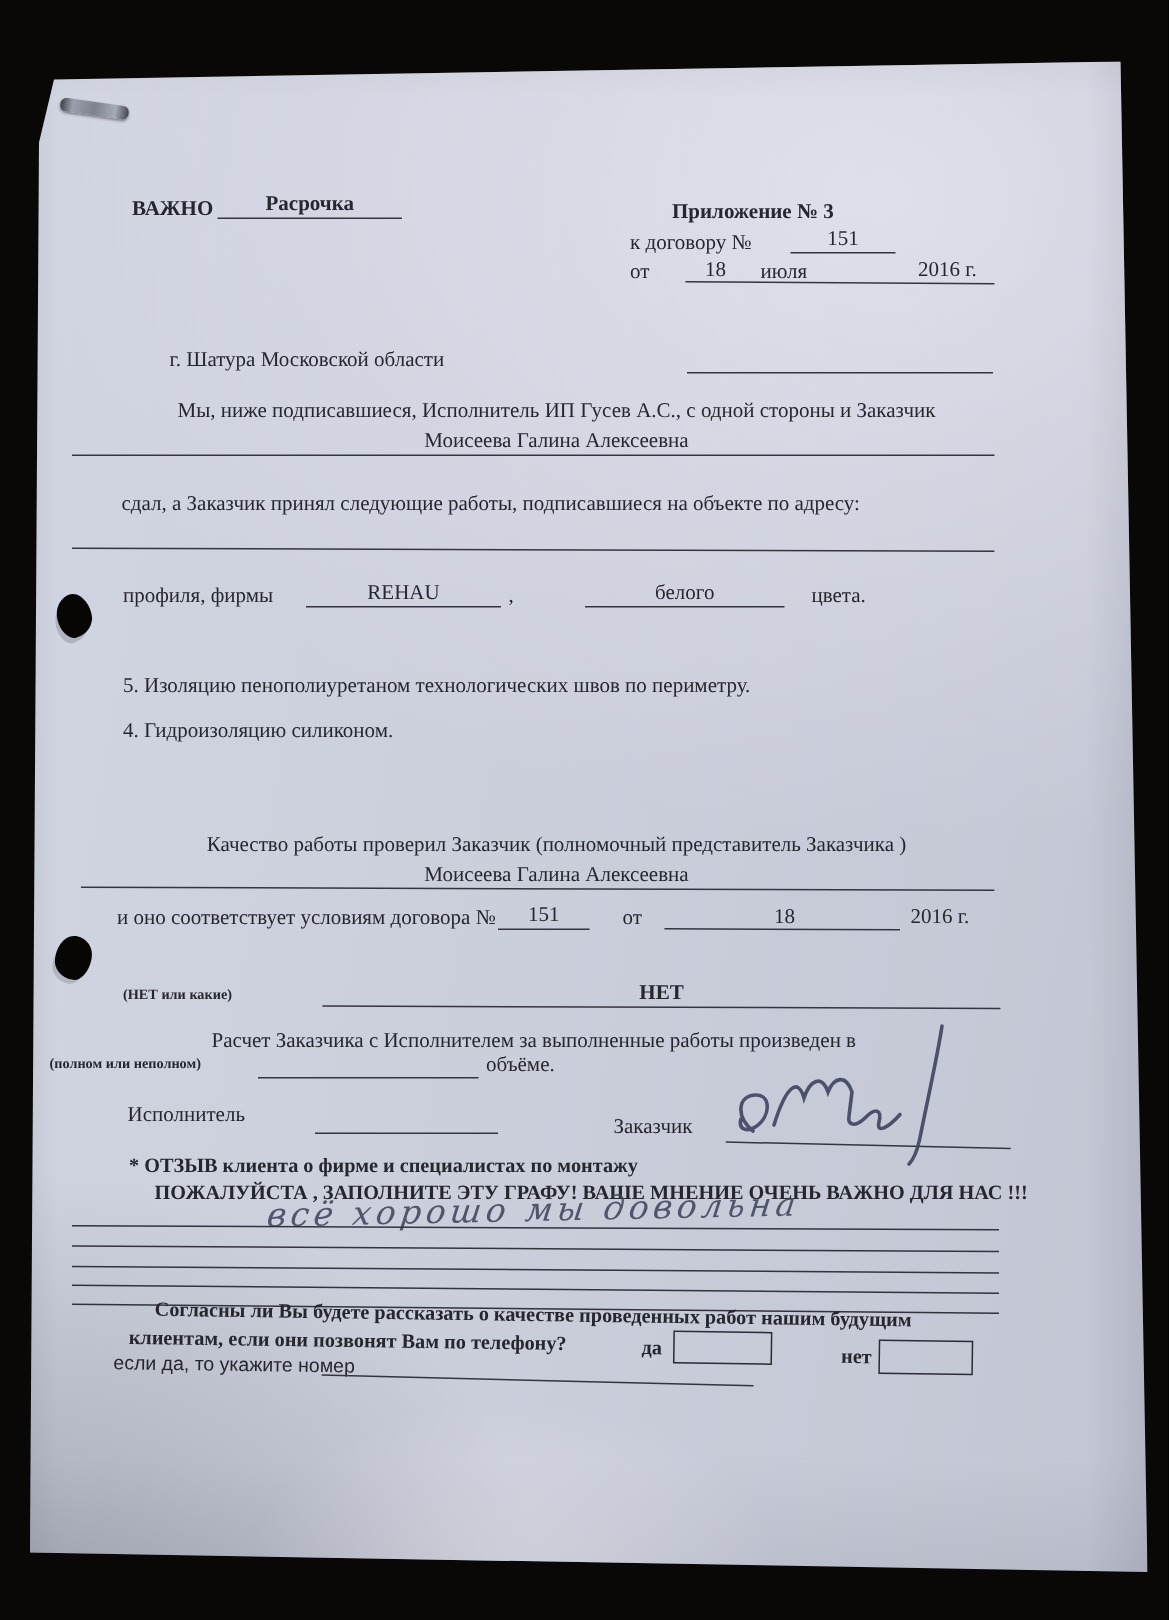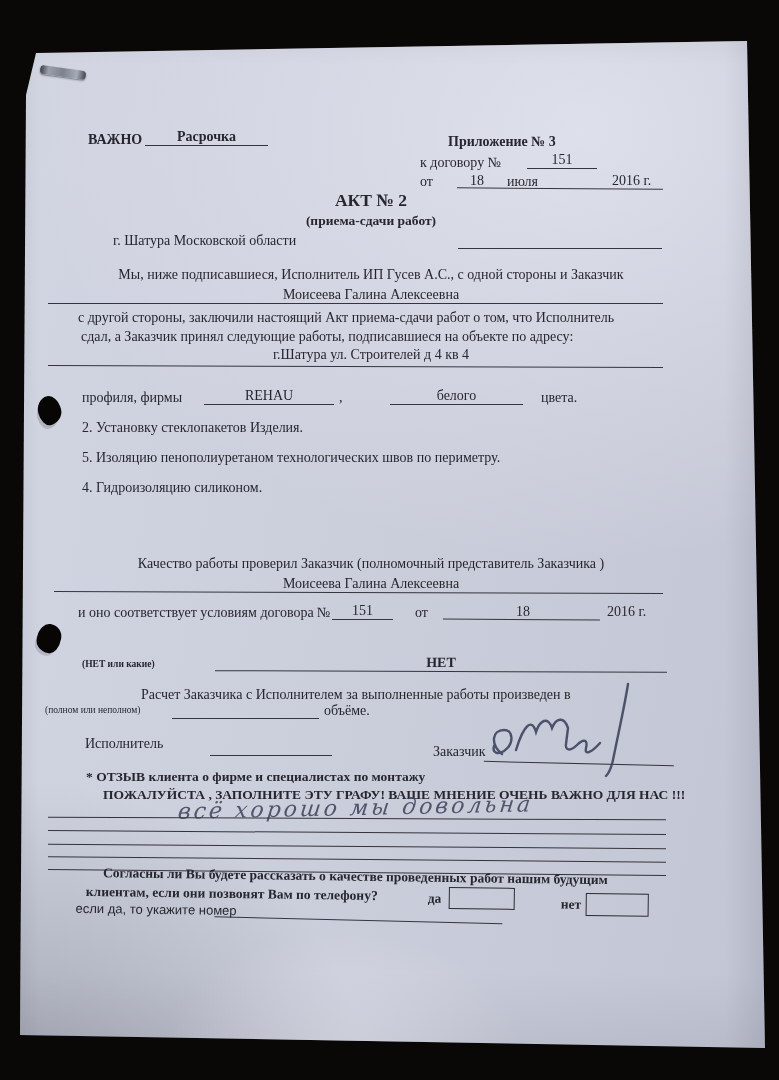--- a/index.html
+++ b/index.html
@@ -51,63 +51,58 @@
     <div class="ulc b" style="left:145px;top:129px;width:123px">Расрочка</div>
     <div class="t b" style="left:448px;top:134px">Приложение № 3</div>
     <div class="t" style="left:420px;top:155px">к договору №</div>
     <div class="ulc" style="left:527px;top:152px;width:70px">151</div>
     <div class="t" style="left:420px;top:174px">от</div>
     <div class="t" style="left:470px;top:173px">18</div>
     <div class="t" style="left:507px;top:174px">июля</div>
     <div class="t" style="left:612px;top:173px">2016 г.</div>
     <div class="ul" style="left:457px;top:173px;width:206px;height:15px;transform:rotate(.4deg)"></div>
 
-    <div class="cline b" style="top:190px;font-size:17.5px">АКТ  № 2</div>
-    <div class="cline b" style="top:213px;font-size:13.5px">(приема-сдачи работ)</div>
     <div class="t" style="left:113px;top:233px">г. Шатура Московской области</div>
     <div class="ul" style="left:458px;top:234px;width:204px;height:14px"></div>
 
     <div class="cline" style="top:267px">Мы, ниже подписавшиеся, Исполнитель ИП Гусев А.С., с одной стороны и Заказчик</div>
     <div class="cline" style="top:287px">Моисеева Галина Алексеевна</div>
     <div class="ul" style="left:48px;top:290px;width:615px;height:13px"></div>
-    <div class="t" style="left:78px;top:310px">с другой стороны, заключили настоящий Акт приема-сдачи работ о том, что Исполнитель</div>
     <div class="t" style="left:81px;top:329px">сдал, а Заказчик принял следующие работы, подписавшиеся на объекте по адресу:</div>
-    <div class="cline" style="top:347px">г.Шатура ул. Строителей д 4 кв 4</div>
     <div class="ul" style="left:48px;top:352px;width:615px;height:14px;transform:rotate(.2deg)"></div>
 
     <div class="t" style="left:82px;top:390px">профиля, фирмы</div>
     <div class="ulc" style="left:204px;top:388px;width:130px">REHAU</div>
     <div class="t" style="left:339px;top:390px">,</div>
     <div class="ulc" style="left:390px;top:388px;width:133px">белого</div>
     <div class="t" style="left:541px;top:390px">цвета.</div>
-    <div class="t" style="left:82px;top:420px">2. Установку стеклопакетов Изделия.</div>
     <div class="t" style="left:82px;top:450px">5. Изоляцию пенополиуретаном технологических швов по периметру.</div>
     <div class="t" style="left:82px;top:480px">4. Гидроизоляцию силиконом.</div>
 
     <div class="cline" style="top:556px">Качество работы проверил  Заказчик  (полномочный представитель Заказчика )</div>
     <div class="cline" style="top:576px">Моисеева Галина Алексеевна</div>
     <div class="ul" style="left:54px;top:579px;width:609px;height:13px;transform:rotate(.2deg)"></div>
     <div class="t" style="left:78px;top:605px">и оно соответствует условиям договора №</div>
     <div class="ulc" style="left:332px;top:603px;width:61px">151</div>
     <div class="t" style="left:415px;top:605px">от</div>
     <div class="t" style="left:516px;top:604px">18</div>
     <div class="ul" style="left:443px;top:604px;width:157px;height:15px;transform:rotate(.3deg)"></div>
     <div class="t" style="left:607px;top:604px">2016 г.</div>
 
     <div class="t sm" style="left:82px;top:659px">(НЕТ или какие)</div>
     <div class="ulc b" style="left:215px;top:655px;width:452px;transform:rotate(.2deg)">НЕТ</div>
 
     <div class="t" style="left:141px;top:687px">Расчет Заказчика с Исполнителем за выполненные работы произведен в</div>
-    <div class="t sm" style="left:45px;top:705px;font-weight:normal">(полном или неполном)</div>
+    <div class="t sm" style="left:33px;top:705px;font-weight:bold">(полном или неполном)</div>
     <div class="ul" style="left:172px;top:703px;width:147px;height:15px"></div>
     <div class="t" style="left:324px;top:703px">объёме.</div>
 
     <div class="t" style="left:85px;top:736px">Исполнитель</div>
     <div class="ul" style="left:210px;top:741px;width:122px;height:14px"></div>
-    <div class="t" style="left:433px;top:744px">Заказчик</div>
+    <div class="t" style="left:409px;top:744px">Заказчик</div>
     <div class="ul" style="left:484px;top:748px;width:190px;height:15px;transform:rotate(1.3deg)"></div>
     <svg class="sig" style="left:480px;top:682px" width="200" height="95" viewBox="0 0 200 95">
       <g fill="none" stroke="#3f4560" stroke-width="2.4" stroke-linecap="round" opacity="0.9">
         <path d="M148,2 C145,22 139,48 133,78 C131,87 128,92 126,94"></path>
         <path d="M22,72 C10,62 12,48 24,48 C34,48 34,62 24,69 C18,73 12,71 14,64"></path>
         <path d="M36,68 C44,42 52,36 56,50 C60,38 68,34 72,46 C76,36 84,34 88,46 L86,62 C85,68 90,70 97,63 C104,56 108,58 106,66 C104,74 112,70 120,61"></path>
       </g>
     </svg>
 
     <div class="t b" style="left:86px;top:769px;font-size:13.5px">* ОТЗЫВ клиента о фирме и специалистах по монтажу</div>

